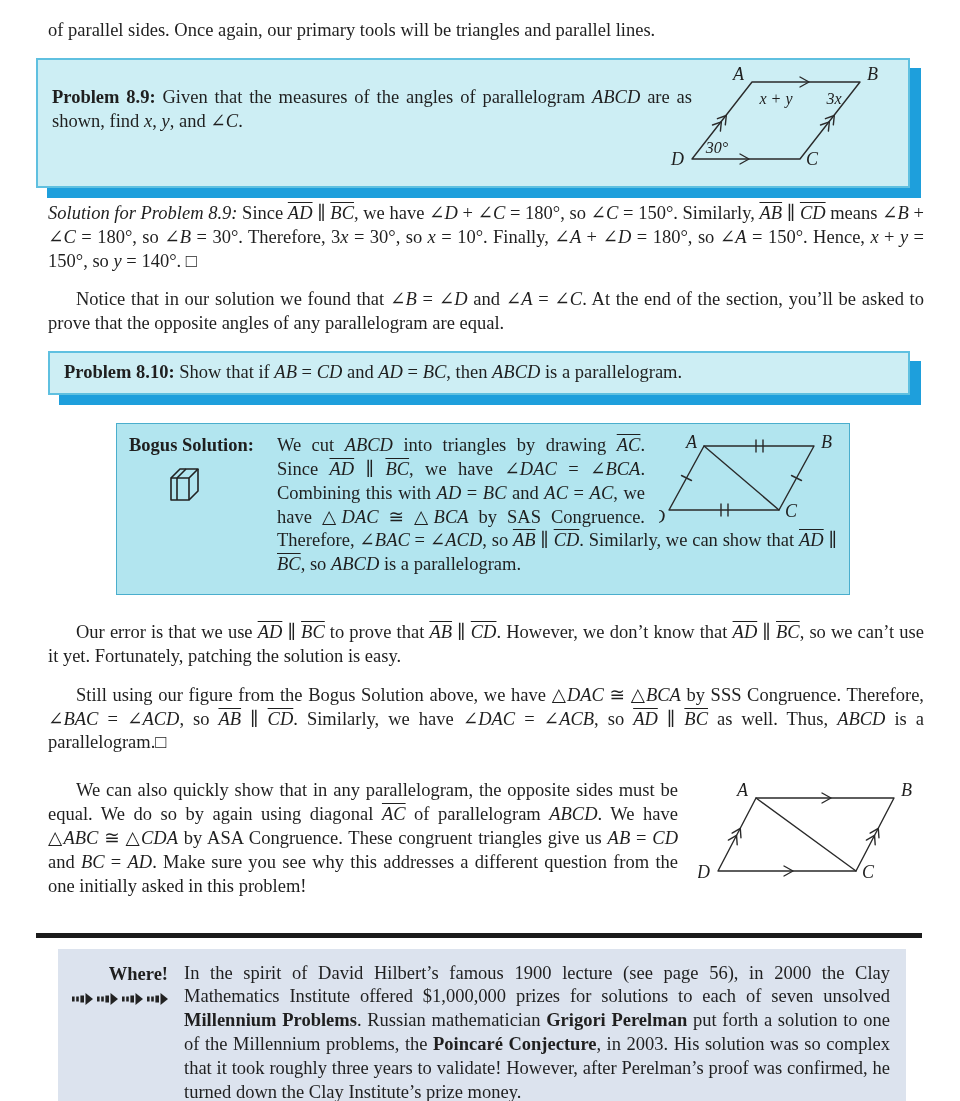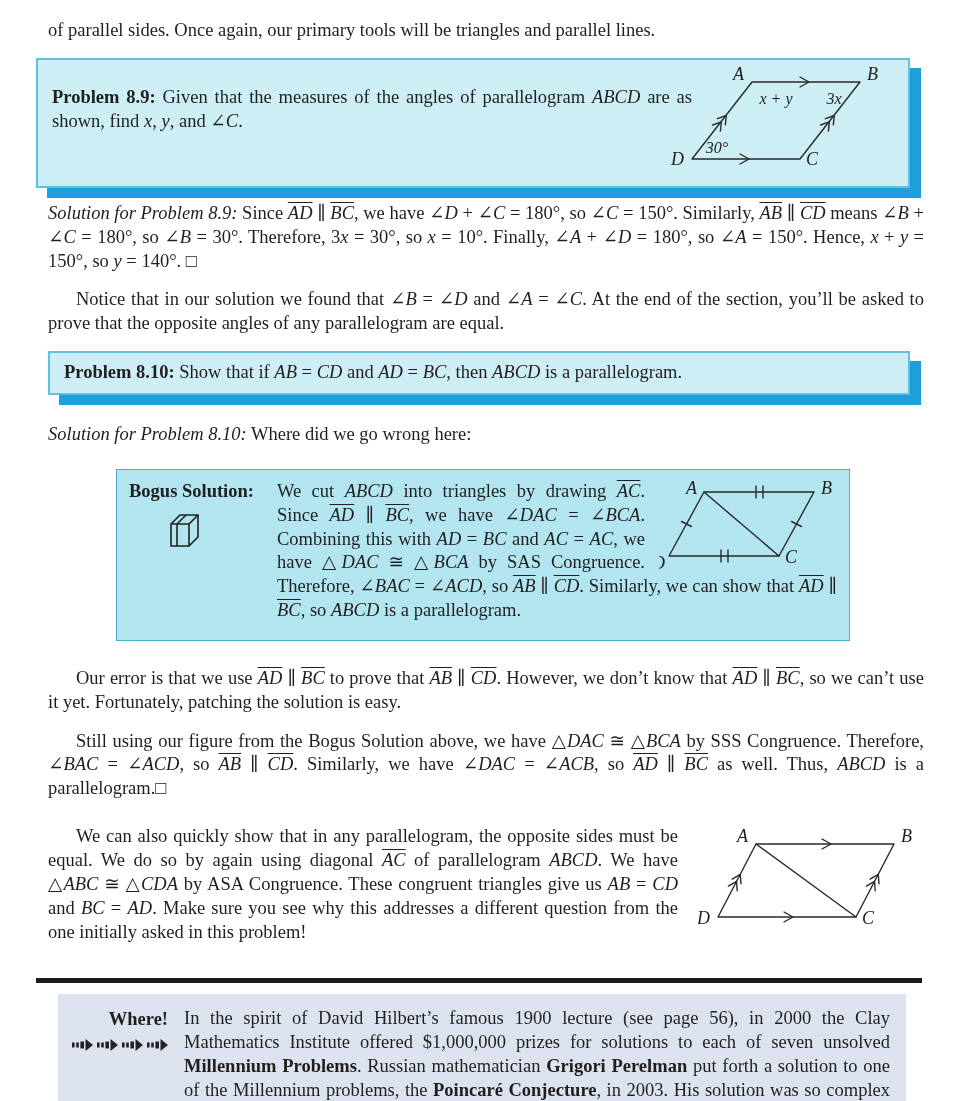--- a/index.html
+++ b/index.html
@@ -114,21 +114,20 @@
   </div>
 
   <p class="body-par"><span style="font-style: italic;">Solution for Problem 8.9:</span><span>   Since </span><span class="ov" style="font-style: italic;">AD</span><span> ∥ </span><span class="ov" style="font-style: italic;">BC</span><span>, we have ∠</span><span style="font-style: italic;">D</span><span> + ∠</span><span style="font-style: italic;">C</span><span> = 180°, so ∠</span><span style="font-style: italic;">C</span><span> = 150°.  Similarly, </span><span class="ov" style="font-style: italic;">AB</span><span> ∥ </span><span class="ov" style="font-style: italic;">CD</span><span> means ∠</span><span style="font-style: italic;">B</span><span> + ∠</span><span style="font-style: italic;">C</span><span> = 180°, so ∠</span><span style="font-style: italic;">B</span><span> = 30°.  Therefore, 3</span><span style="font-style: italic;">x</span><span> = 30°, so </span><span style="font-style: italic;">x</span><span> = 10°.  Finally, ∠</span><span style="font-style: italic;">A</span><span> + ∠</span><span style="font-style: italic;">D</span><span> = 180°, so ∠</span><span style="font-style: italic;">A</span><span> = 150°.  Hence, </span><span style="font-style: italic;">x</span><span> + </span><span style="font-style: italic;">y</span><span> = 150°, so </span><span style="font-style: italic;">y</span><span> = 140°. □</span></p>
 
   <p class="body-par indent"><span>Notice that in our solution we found that ∠</span><span style="font-style: italic;">B</span><span> = ∠</span><span style="font-style: italic;">D</span><span> and ∠</span><span style="font-style: italic;">A</span><span> = ∠</span><span style="font-style: italic;">C</span><span>.  At the end of the section, you’ll be asked to prove that the opposite angles of any parallelogram are equal.</span></p>
 
   <div class="problem-box pb-810">
     <div><span style="font-weight: 700;">Problem 8.10:</span><span>  Show that if </span><span style="font-style: italic;">AB</span><span> = </span><span style="font-style: italic;">CD</span><span> and </span><span style="font-style: italic;">AD</span><span> = </span><span style="font-style: italic;">BC</span><span>, then </span><span style="font-style: italic;">ABCD</span><span> is a parallelogram.</span></div>
   </div>
 
-  <p class="body-par"><span style="font-style: italic;">Solution for Problem 8.10:</span><span>   Where did we go wrong here:</span></p>
 
   <div class="bogus-box">
     <div class="bogus-left">
       <div class="bogus-label">Bogus Solution:</div>
       <svg class="icon" width="44" height="42" viewBox="0 0 44 42">
         <path d="M8 14 H26 V36 H8 Z"></path>
         <path d="M8 14 L17 5 L35 5 L26 14"></path>
         <path d="M35 5 L35 27 L26 36"></path>
         <path d="M14 14 V36"></path>
         <path d="M14 14 L23 5"></path>

